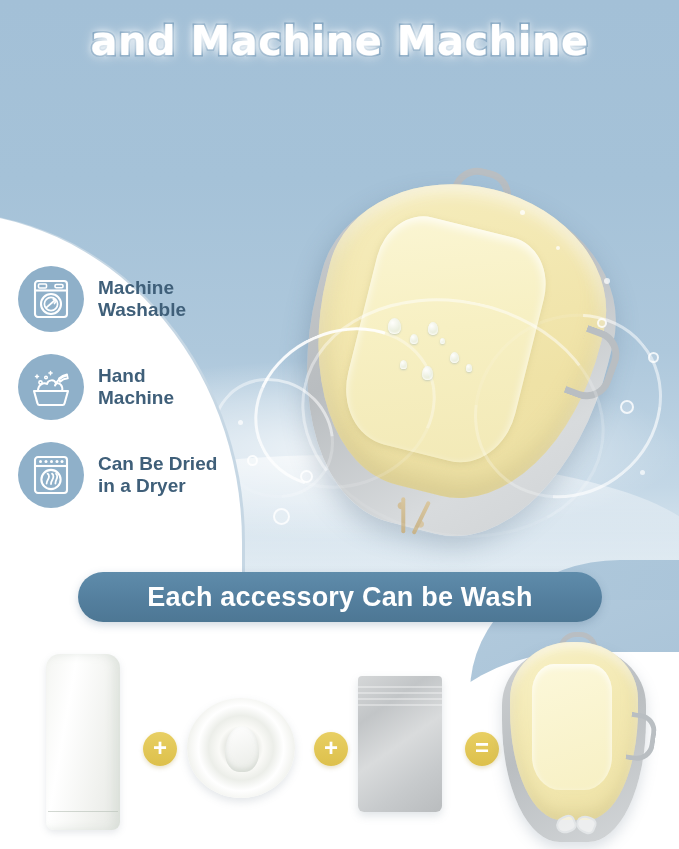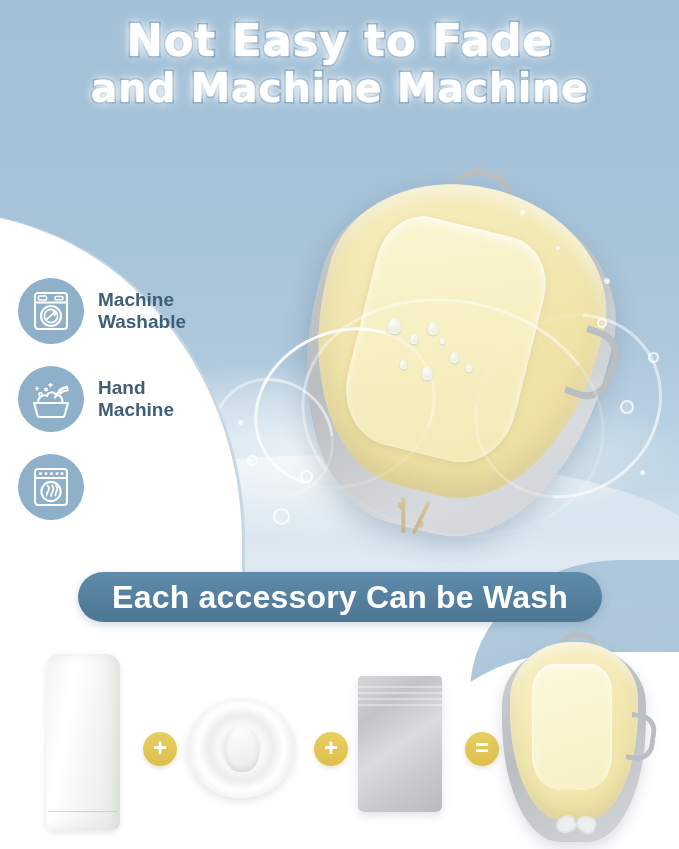--- a/index.html
+++ b/index.html
@@ -94,21 +94,21 @@
     margin-top: 8px;
     letter-spacing: .2px;
     -webkit-text-stroke: 2px #6e9ab9;
     paint-order: stroke fill;
     text-shadow: 0 0 6px rgba(255,255,255,.9);
   }
 
   
   .features {
     position: absolute;
-    left: 18px; top: 278px;
+    left: 18px; top: 266px;
     width: 250px;
   }
   .feature-row {
     display: flex;
     align-items: center;
     margin-bottom: 22px;
   }
   .feature-icon {
     width: 66px; height: 66px;
     border-radius: 50%;
@@ -232,21 +232,21 @@
     width: 524px; height: 50px;
     background: linear-gradient(180deg, #5f8cab 0%, #547f9e 55%, #4d7794 100%);
     border-radius: 26px;
     display: flex;
     align-items: center;
     justify-content: center;
     box-shadow: 0 3px 8px rgba(70,105,135,.25);
   }
   .banner-text {
     font-family: "Liberation Sans", sans-serif;
-    font-size: 32px;
+    font-size: 27px;
     font-weight: bold;
     color: #ffffff;
     letter-spacing: .2px;
   }
 
   
   .swoosh {
     position: absolute;
     left: 352px; top: 592px;
     width: 430px; height: 300px;
@@ -409,21 +409,20 @@
 <body>
 
 <div class="page">
 
   <div class="bg-blue"></div>
   <div class="water-haze"></div>
   <div class="water-rim"></div>
   <div class="bg-white-bottom"></div>
 
   <div class="headline-wrap">
-    <div class="headline-1">Not Easy to Fade</div>
     <div class="headline-2">and Machine Machine</div>
   </div>
 
   <div class="hero">
     <div class="lounger">
       <div class="handle h-top"></div>
       <div class="lounger-shell"></div>
       <div class="lounger-bolster"></div>
       <div class="lounger-inner"></div>
       <div class="handle h-right"></div>
@@ -508,20 +507,22 @@
           <circle cx="15" cy="7.6" r="1.5" fill="#ffffff" stroke="none"></circle>
           <circle cx="20.5" cy="7.6" r="1.5" fill="#ffffff" stroke="none"></circle>
           <circle cx="26" cy="7.6" r="1.5" fill="#ffffff" stroke="none"></circle>
           <circle cx="31" cy="7.6" r="1.5" fill="#ffffff" stroke="none"></circle>
           <circle cx="20" cy="25.5" r="9.6"></circle>
           <path d="M15.6 29.5 C15.6 26 18 25.5 18 22.5 C18 20.3 16.6 19.6 16.6 19.6" stroke-width="1.8" stroke-linecap="round"></path>
           <path d="M20 30 C20 26.3 22.4 25.8 22.4 22.6 C22.4 20.4 21 19.6 21 19.6" stroke-width="1.8" stroke-linecap="round"></path>
           <path d="M24.4 29.5 C24.4 26 26.2 25.4 26.2 22.4 C26.2 20.4 25 19.8 25 19.8" stroke-width="1.8" stroke-linecap="round"></path>
         </svg>
       </span>
+      <span class="feature-label">Can Be Dried
+in a Dryer</span>
     </div>
 
   </div>
 
   <div class="swoosh-2"></div>
   <div class="swoosh"></div>
   <div class="swoosh-mask"></div>
 
   <div class="banner">
     <span class="banner-text">Each accessory Can be Wash</span>

